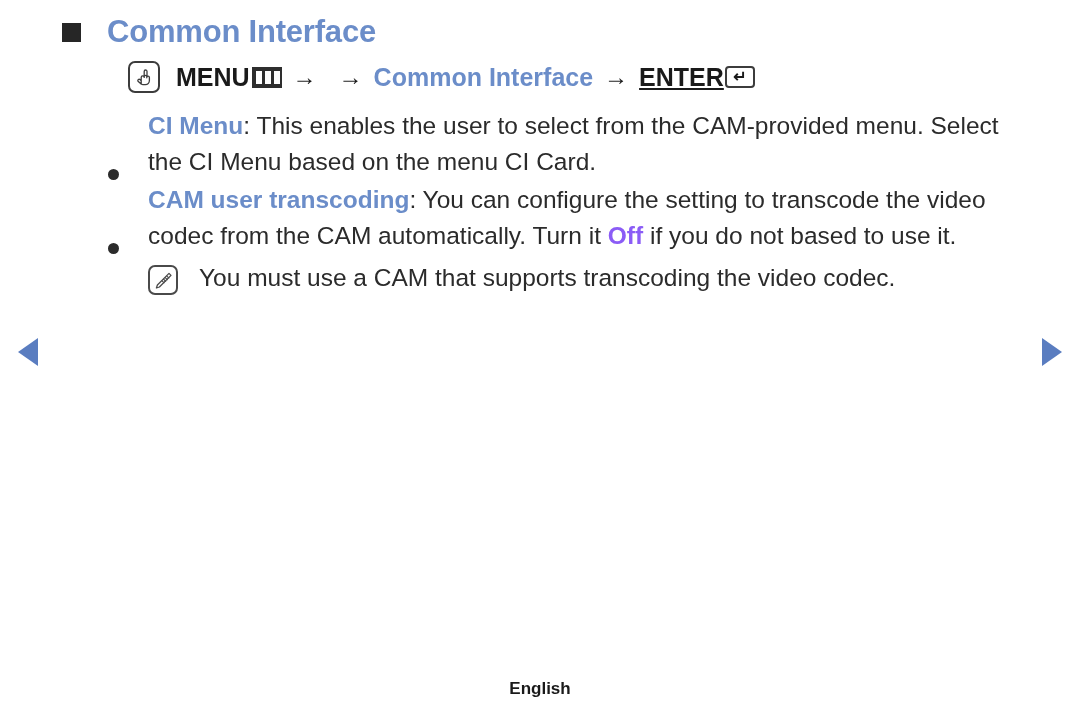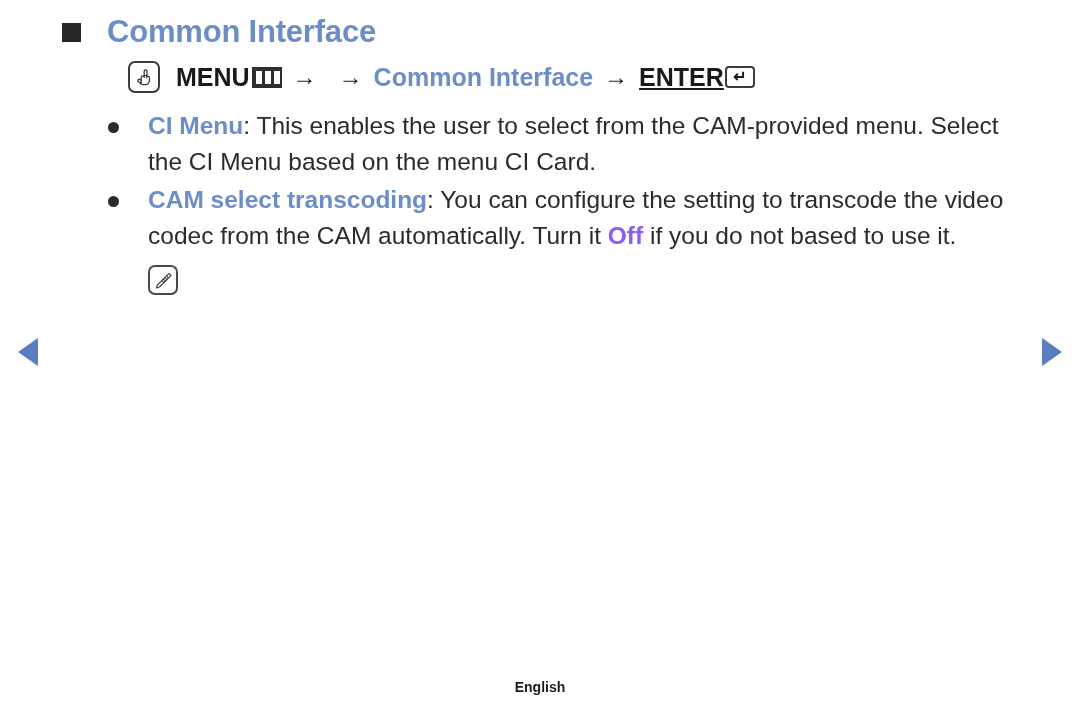--- a/index.html
+++ b/index.html
@@ -126,21 +126,21 @@
 
   
   .content {
     position: absolute;
     left: 108px;
     top: 108px;
     width: 930px;
   }
   .bullet-item {
     display: flex;
-    align-items: flex-start;
+    align-items: flex-end;
     margin-bottom: 2px;
   }
   .bullet-dot {
     flex: 0 0 auto;
     width: 11px;
     height: 11px;
     border-radius: 50%;
     background: #2b2b2b;
     margin-top: 14px;
   }
@@ -206,21 +206,21 @@
     border-left: 20px solid #5a7dc0;
   }
 
   
   .footer-lang {
     position: absolute;
     left: 0;
     right: 0;
     top: 679px;
     text-align: center;
-    font-size: 14px;
+    font-size: 17px;
     font-weight: bold;
     color: #1a1a1a;
   }
 </style>
 </head>
 <body>
 
 <div class="page-heading">
   <span class="heading-square"></span>
   <span class="heading-text">Common Interface</span>
@@ -256,31 +256,32 @@
   <div class="bullet-item">
     <span class="bullet-dot"></span>
     <div class="bullet-body">
       <span class="term">CI Menu</span><span>: </span><span>This enables the user to select from the CAM-provided menu. Select the CI Menu based on the menu CI Card.</span>
     </div>
   </div>
 
   <div class="bullet-item">
     <span class="bullet-dot"></span>
     <div class="bullet-body">
-      <span class="term">CAM select transcoding</span><span>: </span><span>You can configure the setting to transcode the video codec from the CAM automatically. Turn it </span><span class="emph">Off</span><span> if you do not based to use it.</span>
+      <span class="term">CAM user transcoding</span><span>: </span><span>You can configure the setting to transcode the video codec from the CAM automatically. Turn it </span><span class="emph">Off</span><span> if you do not based to use it.</span>
     </div>
   </div>
 
   <div class="note-line">
     <span class="note-icon">
       <svg width="19" height="19" viewBox="0 0 19 19">
         <path d="M15 2.4 L3.4 14 L2.4 17 L5.4 16 L17 4.4 Z" fill="none" stroke="#4a4a4a" stroke-width="1.3" stroke-linejoin="round"></path>
         <path d="M12.6 4.8 L15.2 7.4 M11 6.4 L13.6 9 M9.4 8 L12 10.6 M7.8 9.6 L10.4 12.2" fill="none" stroke="#4a4a4a" stroke-width="1.1"></path>
       </svg>
     </span>
+    <div class="note-text">You must use a CAM that supports transcoding the video codec.</div>
   </div>
 
 </div>
 
 <div class="nav-arrow nav-prev"></div>
 <div class="nav-arrow nav-next"></div>
 
 <div class="footer-lang">English</div>
 
 </body></html>

